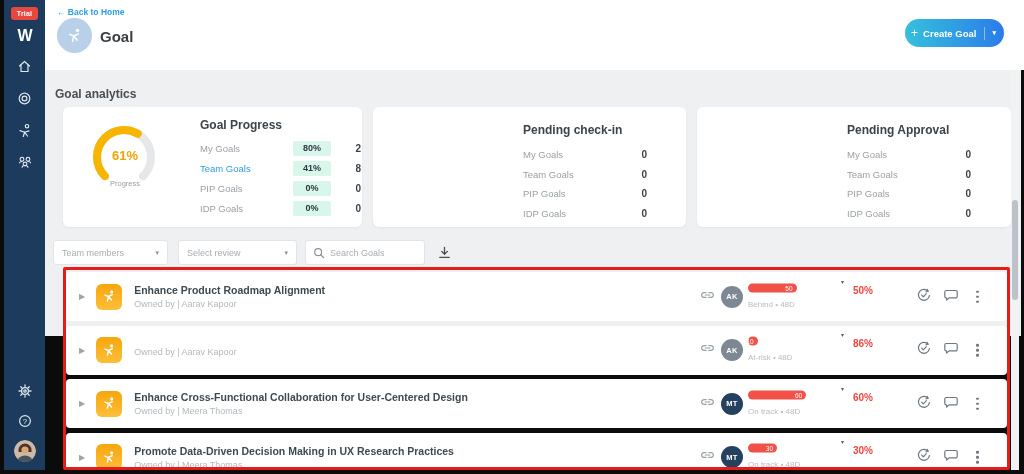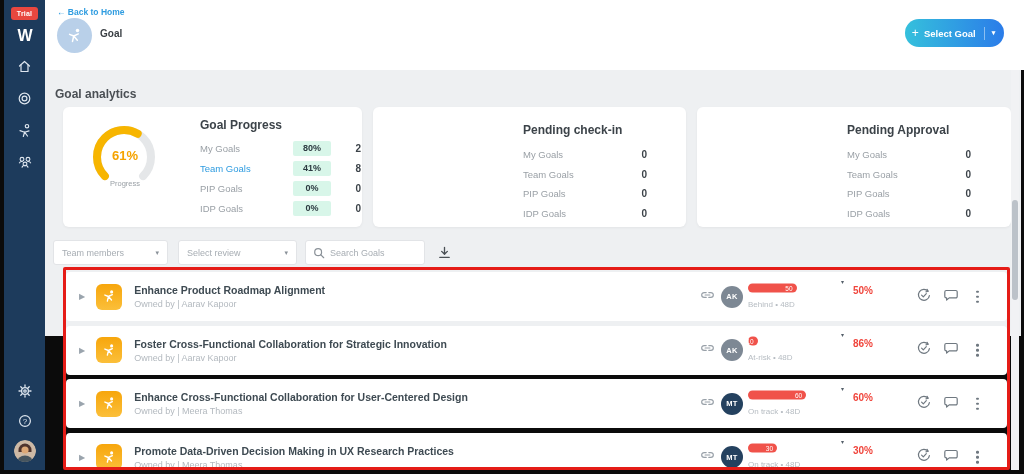--- a/index.html
+++ b/index.html
@@ -15,21 +15,21 @@
   .sicon { width:22px; height:22px; display:flex; align-items:center; justify-content:center; cursor:pointer; }
   .sicon svg { display:block; }
   .sb-bottom { position:absolute; bottom:8px; left:0; width:100%; display:flex; flex-direction:column; align-items:center; gap:8px; }
   .sb-avatar { width:22px; height:22px; border-radius:50%; overflow:hidden; }
 
   
   .main { position:absolute; left:45px; top:0; width:976px; height:336px; background:#eef0f2; }
   .header { position:absolute; left:0; top:0; width:979px; height:70px; background:#fff; }
   .back-link { position:absolute; left:12px; top:7px; color:#2f9ce0; font-size:8.5px; font-weight:bold; cursor:pointer; }
   .page-avatar { position:absolute; left:12px; top:18px; width:35px; height:35px; border-radius:50%; background:#b9d0e9; display:flex; align-items:center; justify-content:center; }
-  .page-title { position:absolute; left:55px; top:28px; font-size:10px; font-weight:bold; color:#3a3f44; }
+  .page-title { position:absolute; left:55px; top:28px; font-size:15px; font-weight:bold; color:#3a3f44; }
   .create-btn { position:absolute; left:860px; top:19px; width:99px; height:28px; border-radius:15px; background:linear-gradient(90deg,#35c0dc,#2b7ce9); color:#fff; display:flex; align-items:center; justify-content:center; gap:5px; font-size:9.5px; font-weight:bold; cursor:pointer; }
   .create-btn .plus { font-size:12px; font-weight:normal; }
   .create-btn .sep { width:1px; height:13px; background:rgba(255,255,255,.45); margin-left:3px; }
   .create-btn .chev { font-size:7px; padding:0 2px; }
 
   .section-title { position:absolute; left:10px; top:87px; font-size:12px; font-weight:bold; color:#4a4f54; }
 
   
   .card { position:absolute; top:107px; height:120px; background:#fff; border-radius:6px; box-shadow:0 1px 3px rgba(0,0,0,.05); }
   .card1 { left:18px; width:299px; }
@@ -158,21 +158,21 @@
       <div class="back-link">← Back to Home</div>
       <div class="page-avatar">
         <svg width="20" height="20" viewBox="0 0 24 24" fill="none" stroke="#fff" stroke-width="1.8" stroke-linecap="round" stroke-linejoin="round">
             <circle cx="15" cy="5.5" r="2.1" fill="#fff" stroke="none"></circle>
             <path d="M5.5 10 l5 2 l5.5 -2.5 M10.5 12 l-1.5 6.5 M10.5 12 l4.3 5"></path>
           </svg>
       </div>
       <div class="page-title">Goal</div>
       <div class="create-btn">
         <span class="plus">+</span>
-        <span>Select Goal</span>
+        <span>Create Goal</span>
         <span class="sep"></span>
         <span class="chev">▾</span>
       </div>
     </div>
 
     <div class="section-title">Goal analytics</div>
 
     <div class="card card1">
       <div class="gauge-wrap">
         <svg width="80" height="70" viewBox="0 0 80 70">
@@ -323,21 +323,20 @@
   </div>
         <div class="grow">
     <span class="g-expand">▶</span>
     <span class="g-icon">
       <svg width="17" height="17" viewBox="0 0 24 24" fill="none" stroke="#fff" stroke-width="2" stroke-linecap="round" stroke-linejoin="round">
               <circle cx="15" cy="5.5" r="2.2" fill="#fff" stroke="none"></circle>
               <path d="M5.5 10 l5 2 l5.5 -2.5 M10.5 12 l-1.5 6.5 M10.5 12 l4.3 5"></path>
             </svg>
     </span>
     <span class="g-text">
-      <div class="g-title">Foster Cross-Functional Collaboration for Strategic Innovation</div>
       <div class="g-owner">Owned by | Aarav Kapoor</div>
     </span>
     <span class="g-link">
       <svg width="15" height="15" viewBox="0 0 16 16" fill="none" stroke="#98a0a8" stroke-width="1.3" stroke-linecap="round">
               <path d="M6.6 5.4 H4.4 a2.6 2.6 0 0 0 0 5.2 H6.6 M9.4 5.4 H11.6 a2.6 2.6 0 0 1 0 5.2 H9.4 M5.5 8 h5"></path>
             </svg>
     </span>
     <span class="g-avatar" style="background: rgb(125, 136, 148);">AK</span>
     <span class="g-barwrap">
       <span class="g-marker">▾</span>

